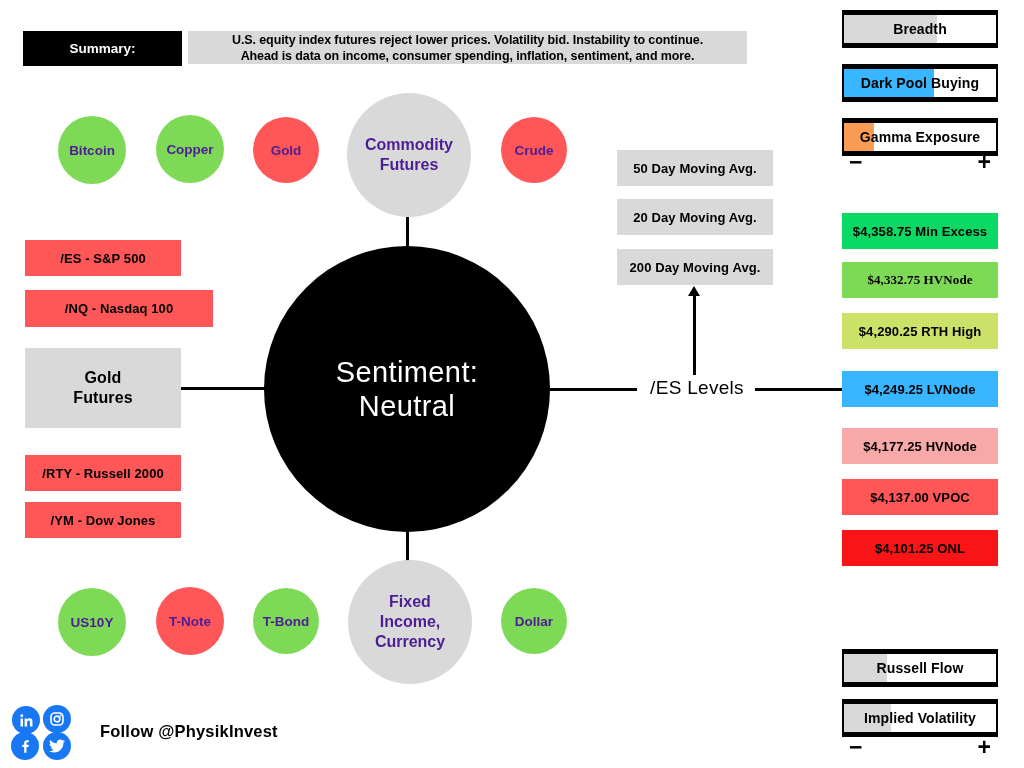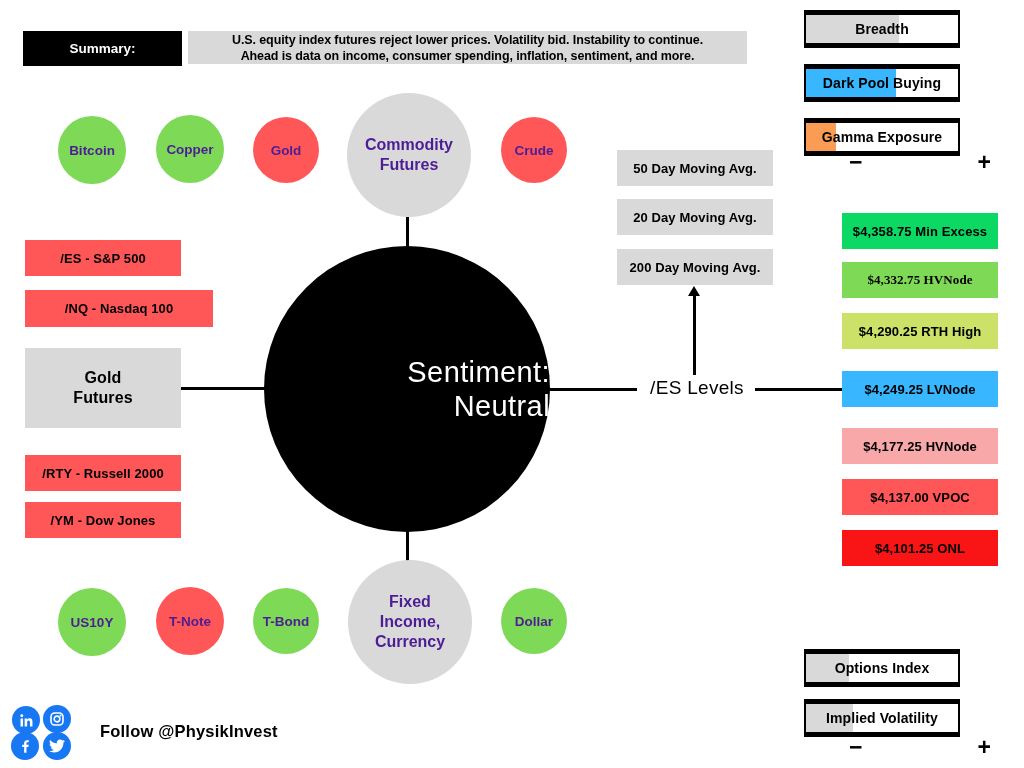--- a/index.html
+++ b/index.html
@@ -32,37 +32,37 @@
   .hub { font-size: 16px; line-height: 1.25; }
   .hub .hub-label { width: 100px; }
   .hub-fixed .hub-label { width: 88px; }
 
   
   .sentiment {
     position: absolute; left: 264px; top: 246px;
     width: 286px; height: 286px; border-radius: 50%;
     background: #000; color: #fff;
     display: flex; flex-direction: column;
-    align-items: flex-end; justify-content: center;
+    align-items: center; justify-content: center;
     font-size: 29px; font-weight: 500; line-height: 1.18;
     letter-spacing: .4px;
   }
 
   
   .line-h { position: absolute; height: 3px; background: #000; }
   .line-v { position: absolute; width: 3px; background: #000; }
   .arrow-head {
     position: absolute; width: 0; height: 0;
     border-left: 6px solid transparent; border-right: 6px solid transparent;
     border-bottom: 10px solid #000;
   }
 
   
   .gauge {
-    position: absolute; left: 804px; width: 156px; height: 38px;
+    position: absolute; left: 842px; width: 156px; height: 38px;
     border: 2px solid #000; border-top-width: 5px; border-bottom-width: 5px;
     background: #fff;
   }
   .gauge-fill { position: absolute; left: 0; top: 0; bottom: 0; }
   .gauge-label {
     position: absolute; inset: 0;
     display: flex; align-items: center; justify-content: center;
     font-weight: 700; font-size: 14px; letter-spacing: .1px;
   }
   .signs {
@@ -221,21 +221,21 @@
   <div class="gauge-fill" style="background: rgb(251, 156, 84); width: 20%;"></div>
   <div class="gauge-label">Gamma Exposure</div>
 </div>
 <div class="signs" style="top:150px;">
   <span>−</span>
   <span>+</span>
 </div>
 
 <div class="gauge" style="top:649px;">
   <div class="gauge-fill" style="background: rgb(217, 217, 217); width: 28%;"></div>
-  <div class="gauge-label">Options Index</div>
+  <div class="gauge-label">Russell Flow</div>
 </div>
 <div class="gauge" style="top:699px;">
   <div class="gauge-fill" style="background: rgb(217, 217, 217); width: 31%;"></div>
   <div class="gauge-label">Implied Volatility</div>
 </div>
 <div class="signs" style="top:735px;">
   <span>−</span>
   <span>+</span>
 </div>
 

